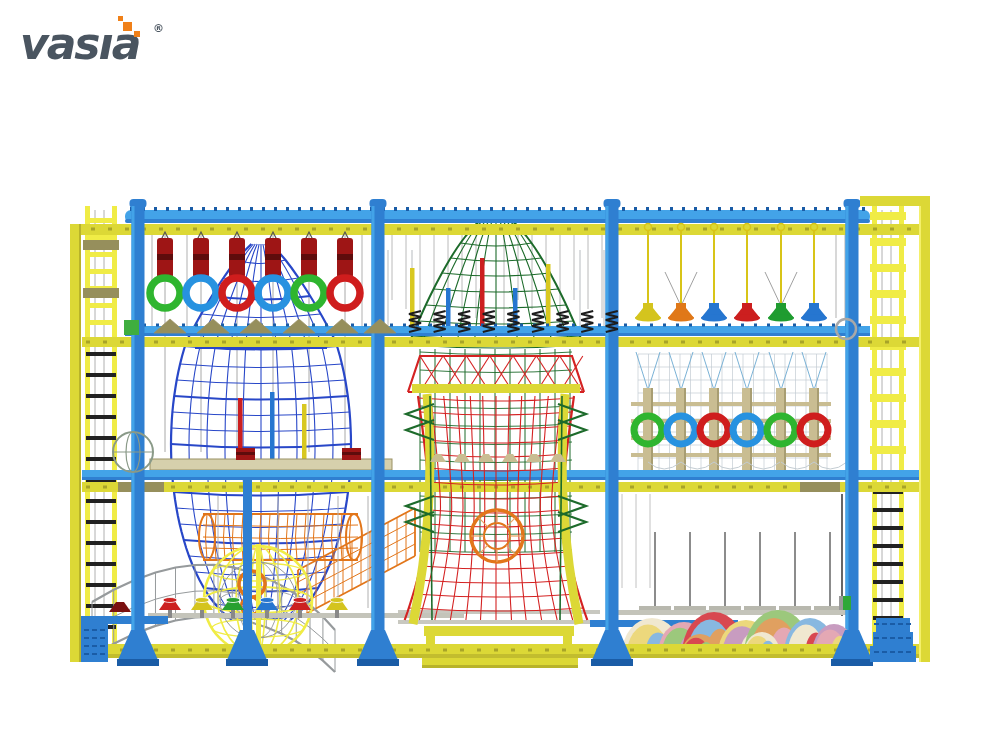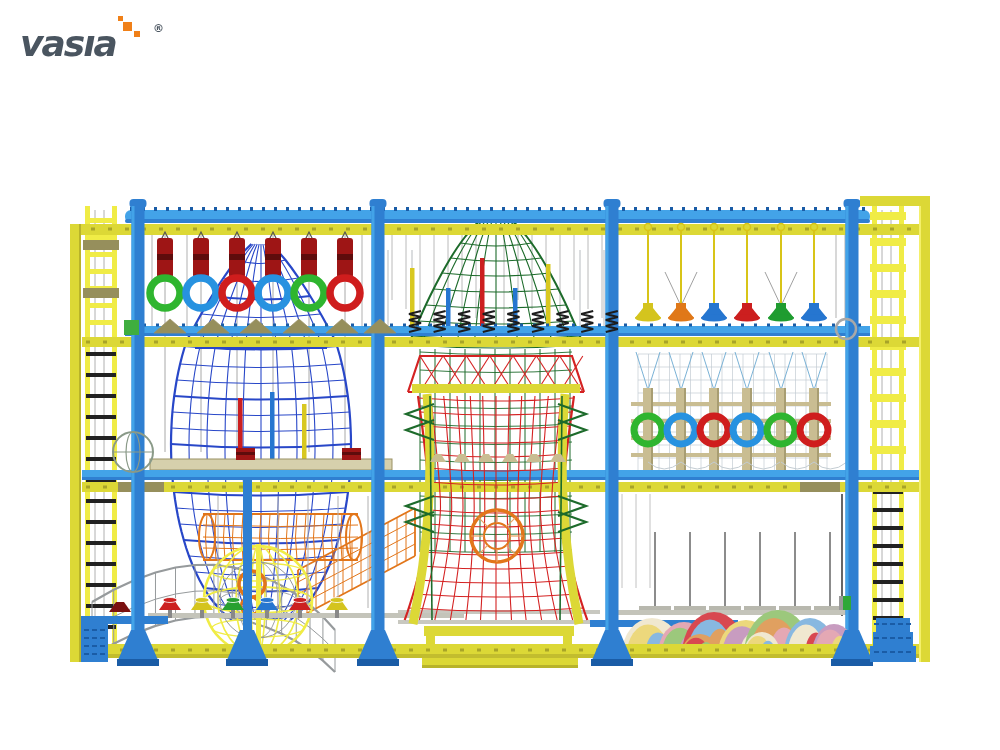--- a/index.html
+++ b/index.html
@@ -1,19 +1,19 @@
 <!DOCTYPE html>
 <html style="--background: #ffffff; --logo_gray: #4a5560; --logo_orange: #f08018; --frame_blue: #2f7fd1; --frame_blue_light: #43a3e8; --frame_blue_dark: #1a5ca6; --frame_yellow: #dcd836; --frame_yellow_dark: #a8a428; --ladder_yellow: #f0ec46; --rocket_blue: #2847c8; --dome_green: #1d6b2b; --tower_red: #d42222; --tunnel_orange: #e2761a; --net_gray: #969a9c; --net_light: #c3ccd2; --rope_gray: #a8a8a8; --rope_blue: #7ab2d6; --tan: #c9bd92; --tan_dark: #9a9165; --platform_tan: #d6d0ac; --olive: #968f5c; --bag_red: #9e1515; --bag_red_dark: #5e0c0c; --spring_black: #1c1c1c; --steel_gray: #8f9598;"><head>
 <meta charset="utf-8">
 <style>
   html,body{margin:0;padding:0;background:#fff}
   .stage{position:relative;width:1000px;height:750px;background:var(--background,#fff);
          overflow:hidden;font-family:"DejaVu Sans",sans-serif}
   .logo{position:absolute;left:20px;top:14px;width:180px;height:64px;z-index:5}
-  .logo-text{font-style:italic;font-weight:bold;font-size:36px;line-height:60px;
+  .logo-text{font-style:italic;font-weight:bold;font-size:44px;line-height:60px;
              letter-spacing:-2px;color:var(--logo_gray,#4a5560)}
   .px{position:absolute;background:var(--logo_orange,#f08018)}
   .px1{left:98px;top:2px;width:5px;height:5px}
   .px2{left:103px;top:8px;width:9px;height:9px}
   .px3{left:114px;top:17px;width:6px;height:6px}
   .reg{position:absolute;left:133px;top:8px;font-size:11px;font-weight:bold;
        color:var(--logo_gray,#4a5560)}
   svg{display:block}
 </style>
 </head>

